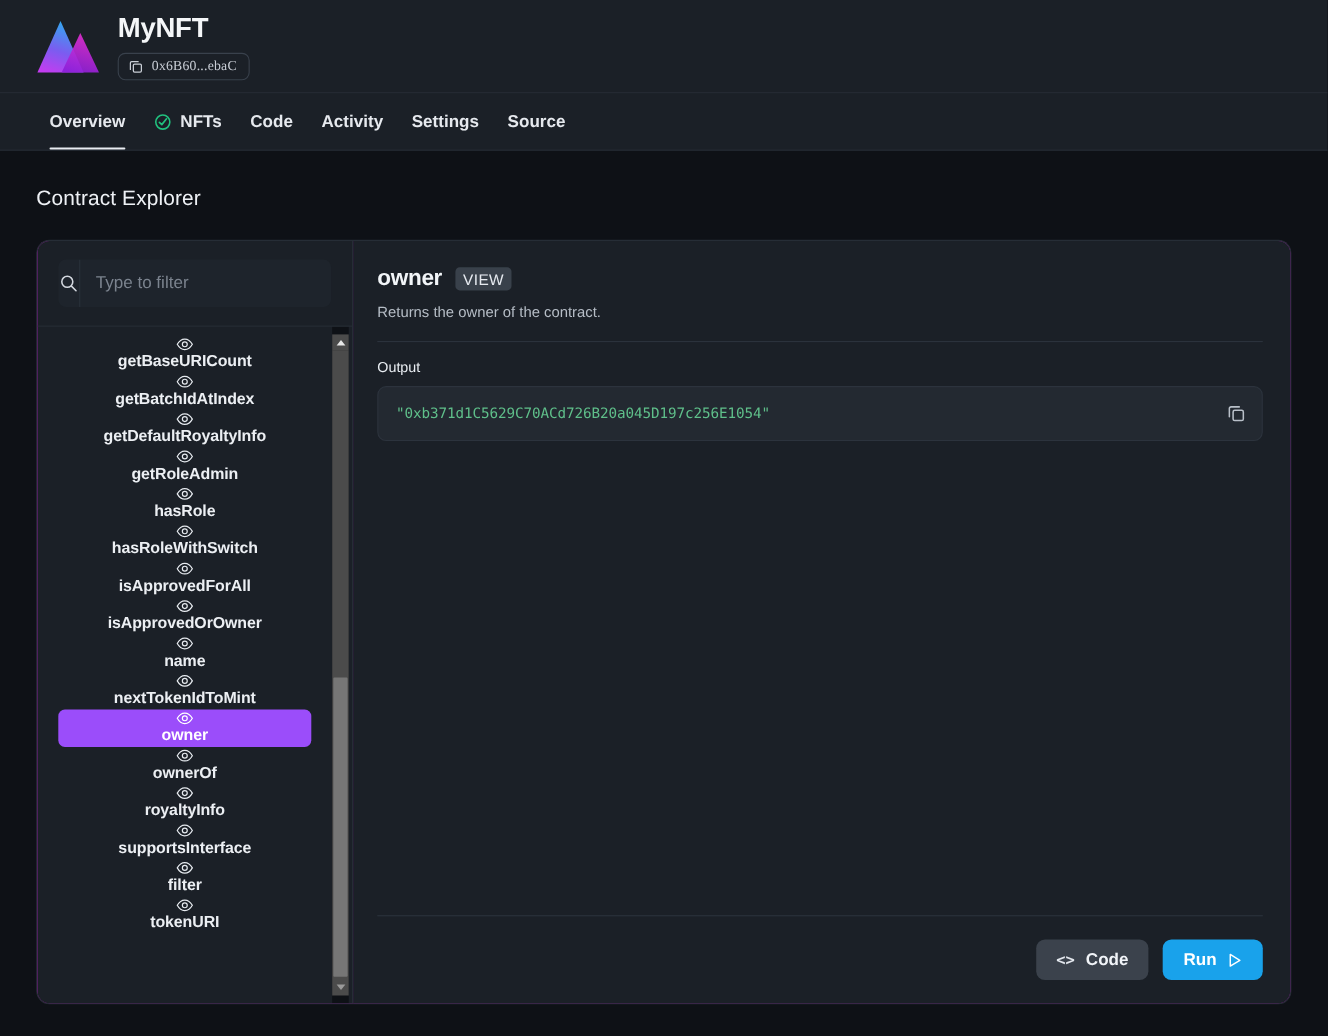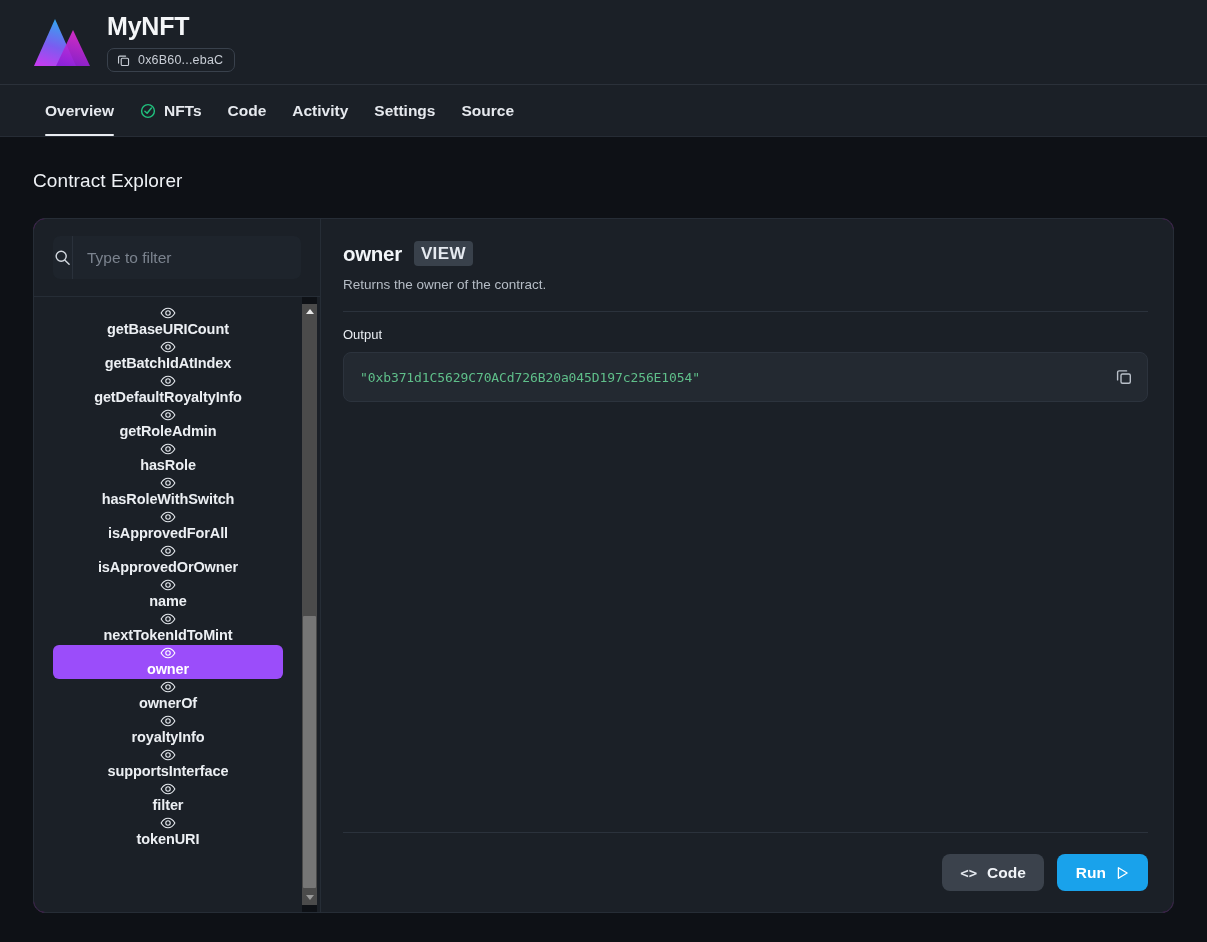--- a/index.html
+++ b/index.html
@@ -26,21 +26,21 @@
     font-size: 25px; font-weight: bold; color: #f4f6f8; letter-spacing: -0.2px;
   }
   .addr-badge {
     display: inline-flex; align-items: center; gap: 8px;
     border: 1px solid #39414c; border-radius: 7px;
     padding: 4px 11px 4px 9px;
     width: max-content;
     background: transparent;
   }
   .addr-badge .addr-text {
-    font-family: Liberation Sans, sans-serif;
+    font-family: Liberation Serif, serif;
     font-size: 12.5px; color: #c9ced6; letter-spacing: 0.2px;
   }
   .copy-ico { width: 13px; height: 13px; display: block; }
 
   
   .tabbar {
     height: 52px; background: #1b2027;
     border-bottom: 1px solid #262c35;
     display: flex; align-items: stretch;
     padding-left: 45px; gap: 0;
@@ -163,21 +163,21 @@
     flex: 1; padding: 22px 25px 0 22px;
     display: flex; flex-direction: column;
     background: #1b2027;
   }
   .detail-title-row { display: flex; align-items: center; gap: 12px; }
   .detail-title {
     font-size: 20.5px; font-weight: bold; color: #f2f5f8; letter-spacing: -0.3px;
   }
   .badge-view {
     background: #39414b; color: #e6eaf0;
-    font-size: 17px; font-weight: bold; letter-spacing: 0.4px;
+    font-size: 14px; font-weight: normal; letter-spacing: 0.4px;
     padding: 3px 7px 2px 7px; border-radius: 4px;
   }
   .detail-desc {
     margin-top: 11px;
     font-size: 13.5px; color: #b6bdc6;
   }
   .hr { height: 1px; background: #2b323c; margin: 19px 0 0 0; }
   .out-label {
     margin-top: 15px;
     font-size: 13px; font-weight: normal; color: #e9edf2;

